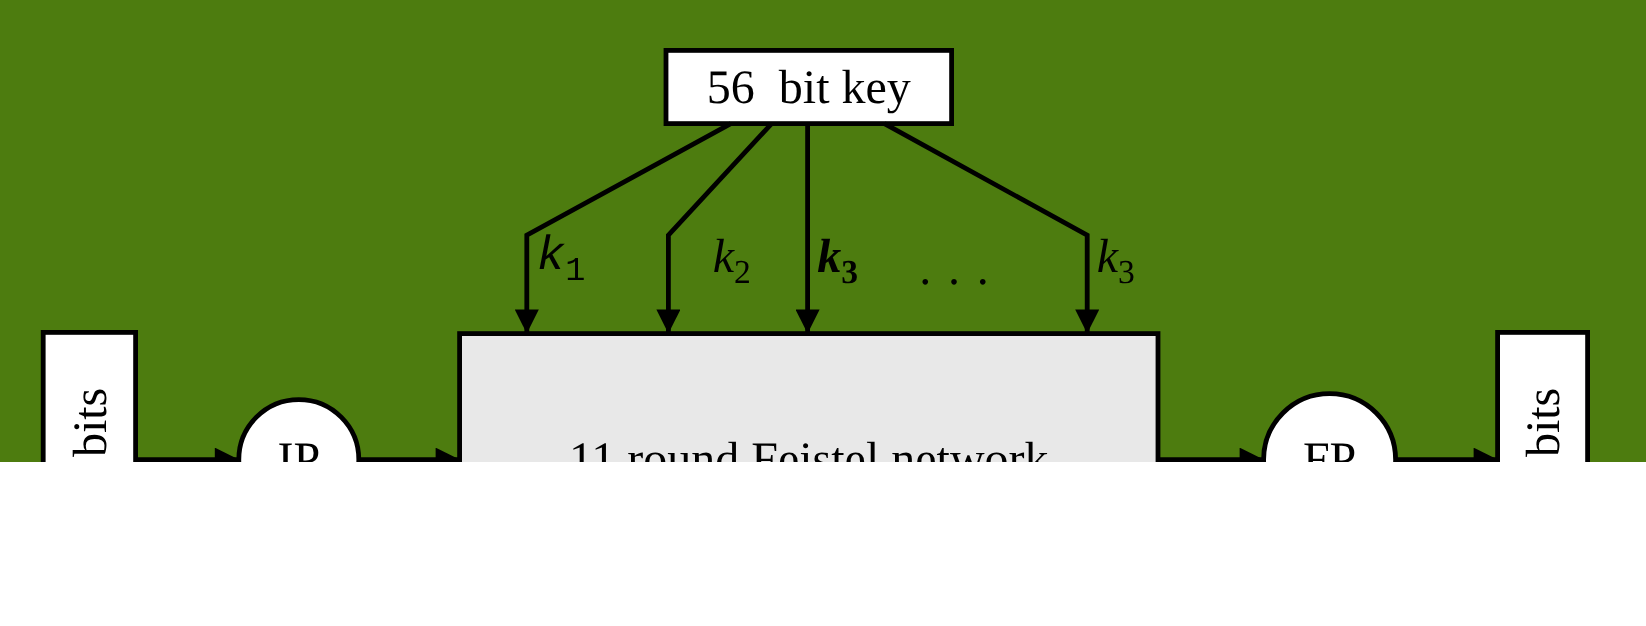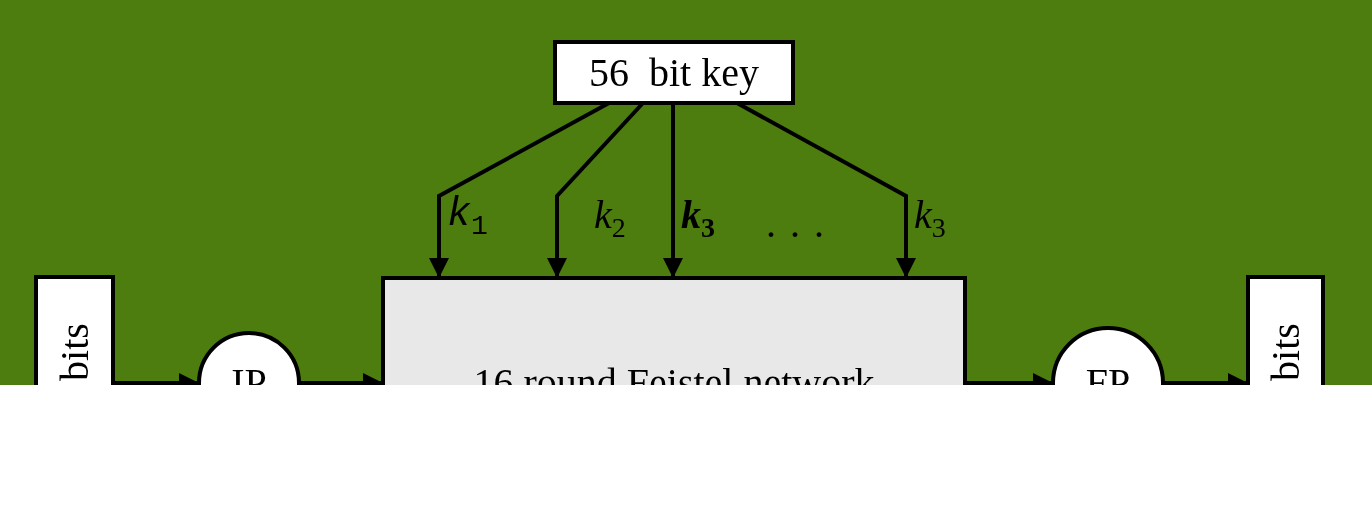--- a/index.html
+++ b/index.html
@@ -67,21 +67,21 @@
     <path d="M737,103 L906,196 L906,278" fill="none" stroke="#000" stroke-width="4" stroke-linejoin="miter" marker-end="url(#arrow)"></path>
 
     <path d="M113,383 L199,383" fill="none" stroke="#000" stroke-width="4" marker-end="url(#arrow)"></path>
     <path d="M299,383 L383,383" fill="none" stroke="#000" stroke-width="4" marker-end="url(#arrow)"></path>
     <path d="M965,383 L1053,383" fill="none" stroke="#000" stroke-width="4" marker-end="url(#arrow)"></path>
     <path d="M1163,383 L1248,383" fill="none" stroke="#000" stroke-width="4" marker-end="url(#arrow)"></path>
   </svg>
 
   <div class="label" style="left:555px; top:42px; width:238px; height:61px;">56  bit key</div>
 
-  <div class="label" style="left:383px; top:278px; width:582px; height:210px;">16 round Feistel network</div>
+  <div class="label" style="left:383px; top:278px; width:582px; height:210px;">11 round Feistel network</div>
 
   <div class="label" style="left:1053px; top:328px; width:110px; height:110px;">FP</div>
 
   <div class="label" style="left:199px; top:333px; width:100px; height:100px;">IP</div>
 
   <div class="rot" style="left:75px; top:382px;">64  bits</div>
 
   <div class="rot" style="left:1286px; top:382px;">64  bits</div>
 
   <div class="klabel" style="left:447px; top:218px;font-family:Liberation Mono, monospace;"><span class="kbase">k</span><span class="ksub">1</span></div>

